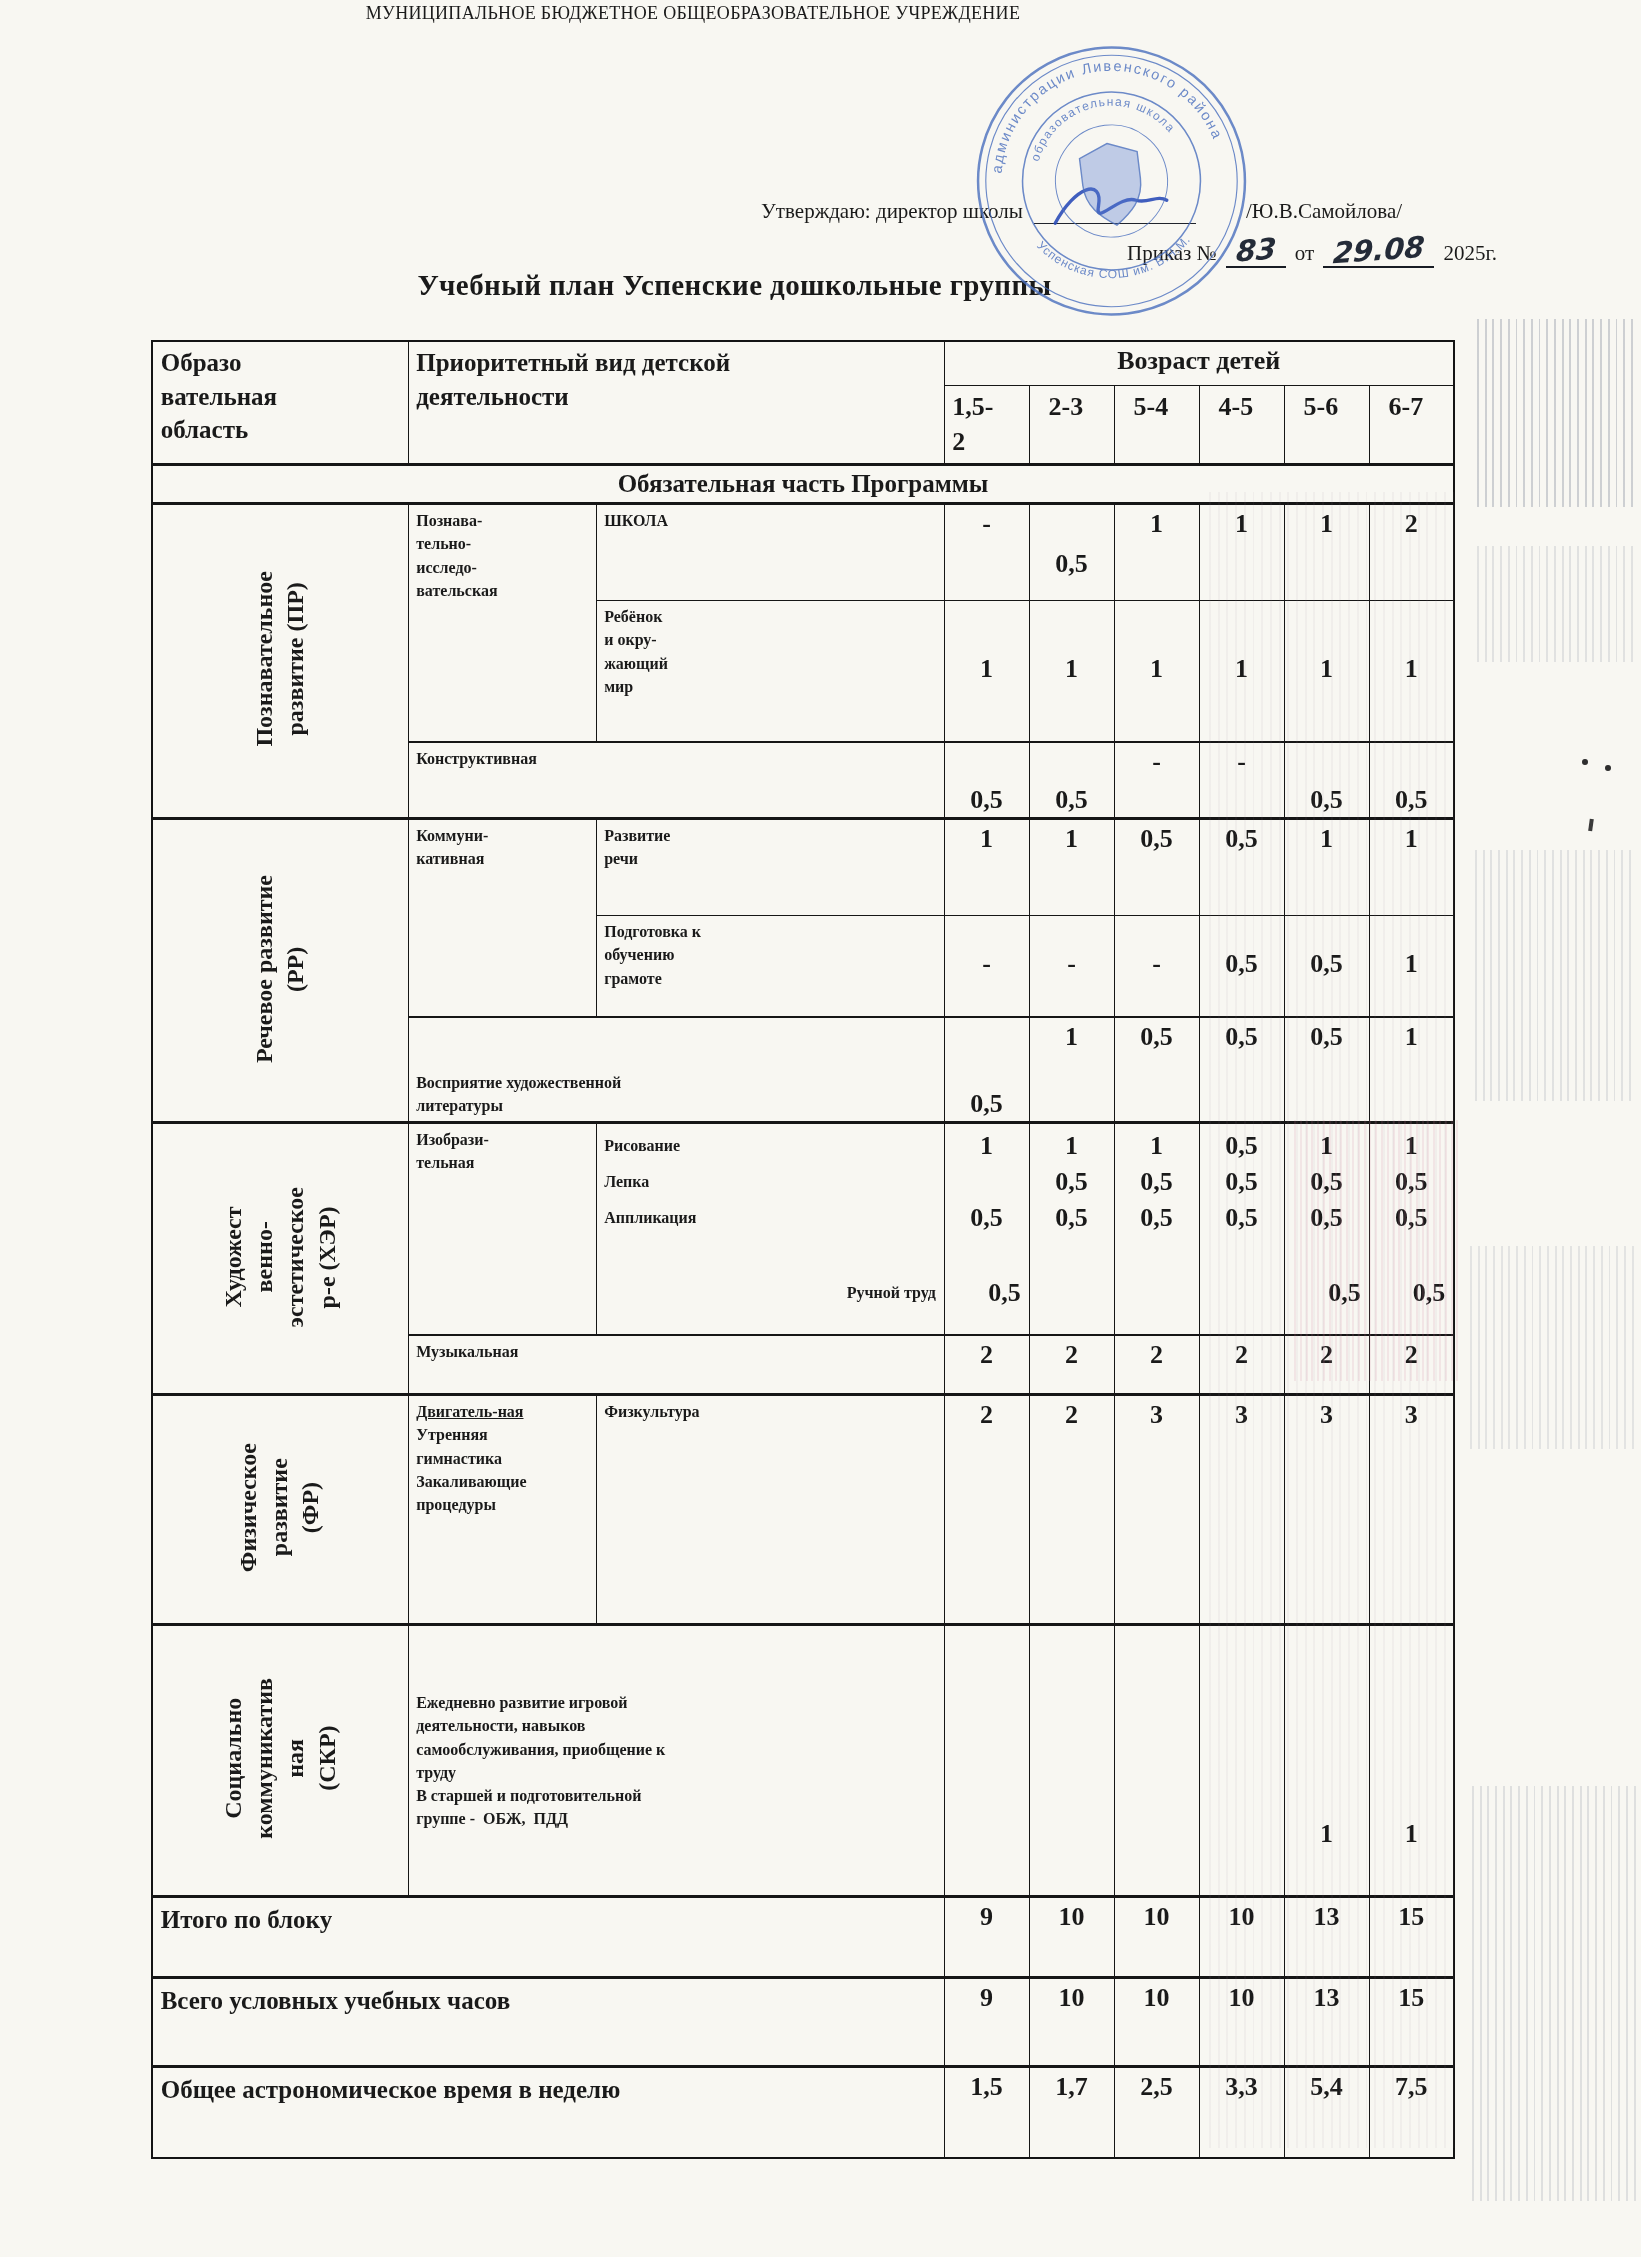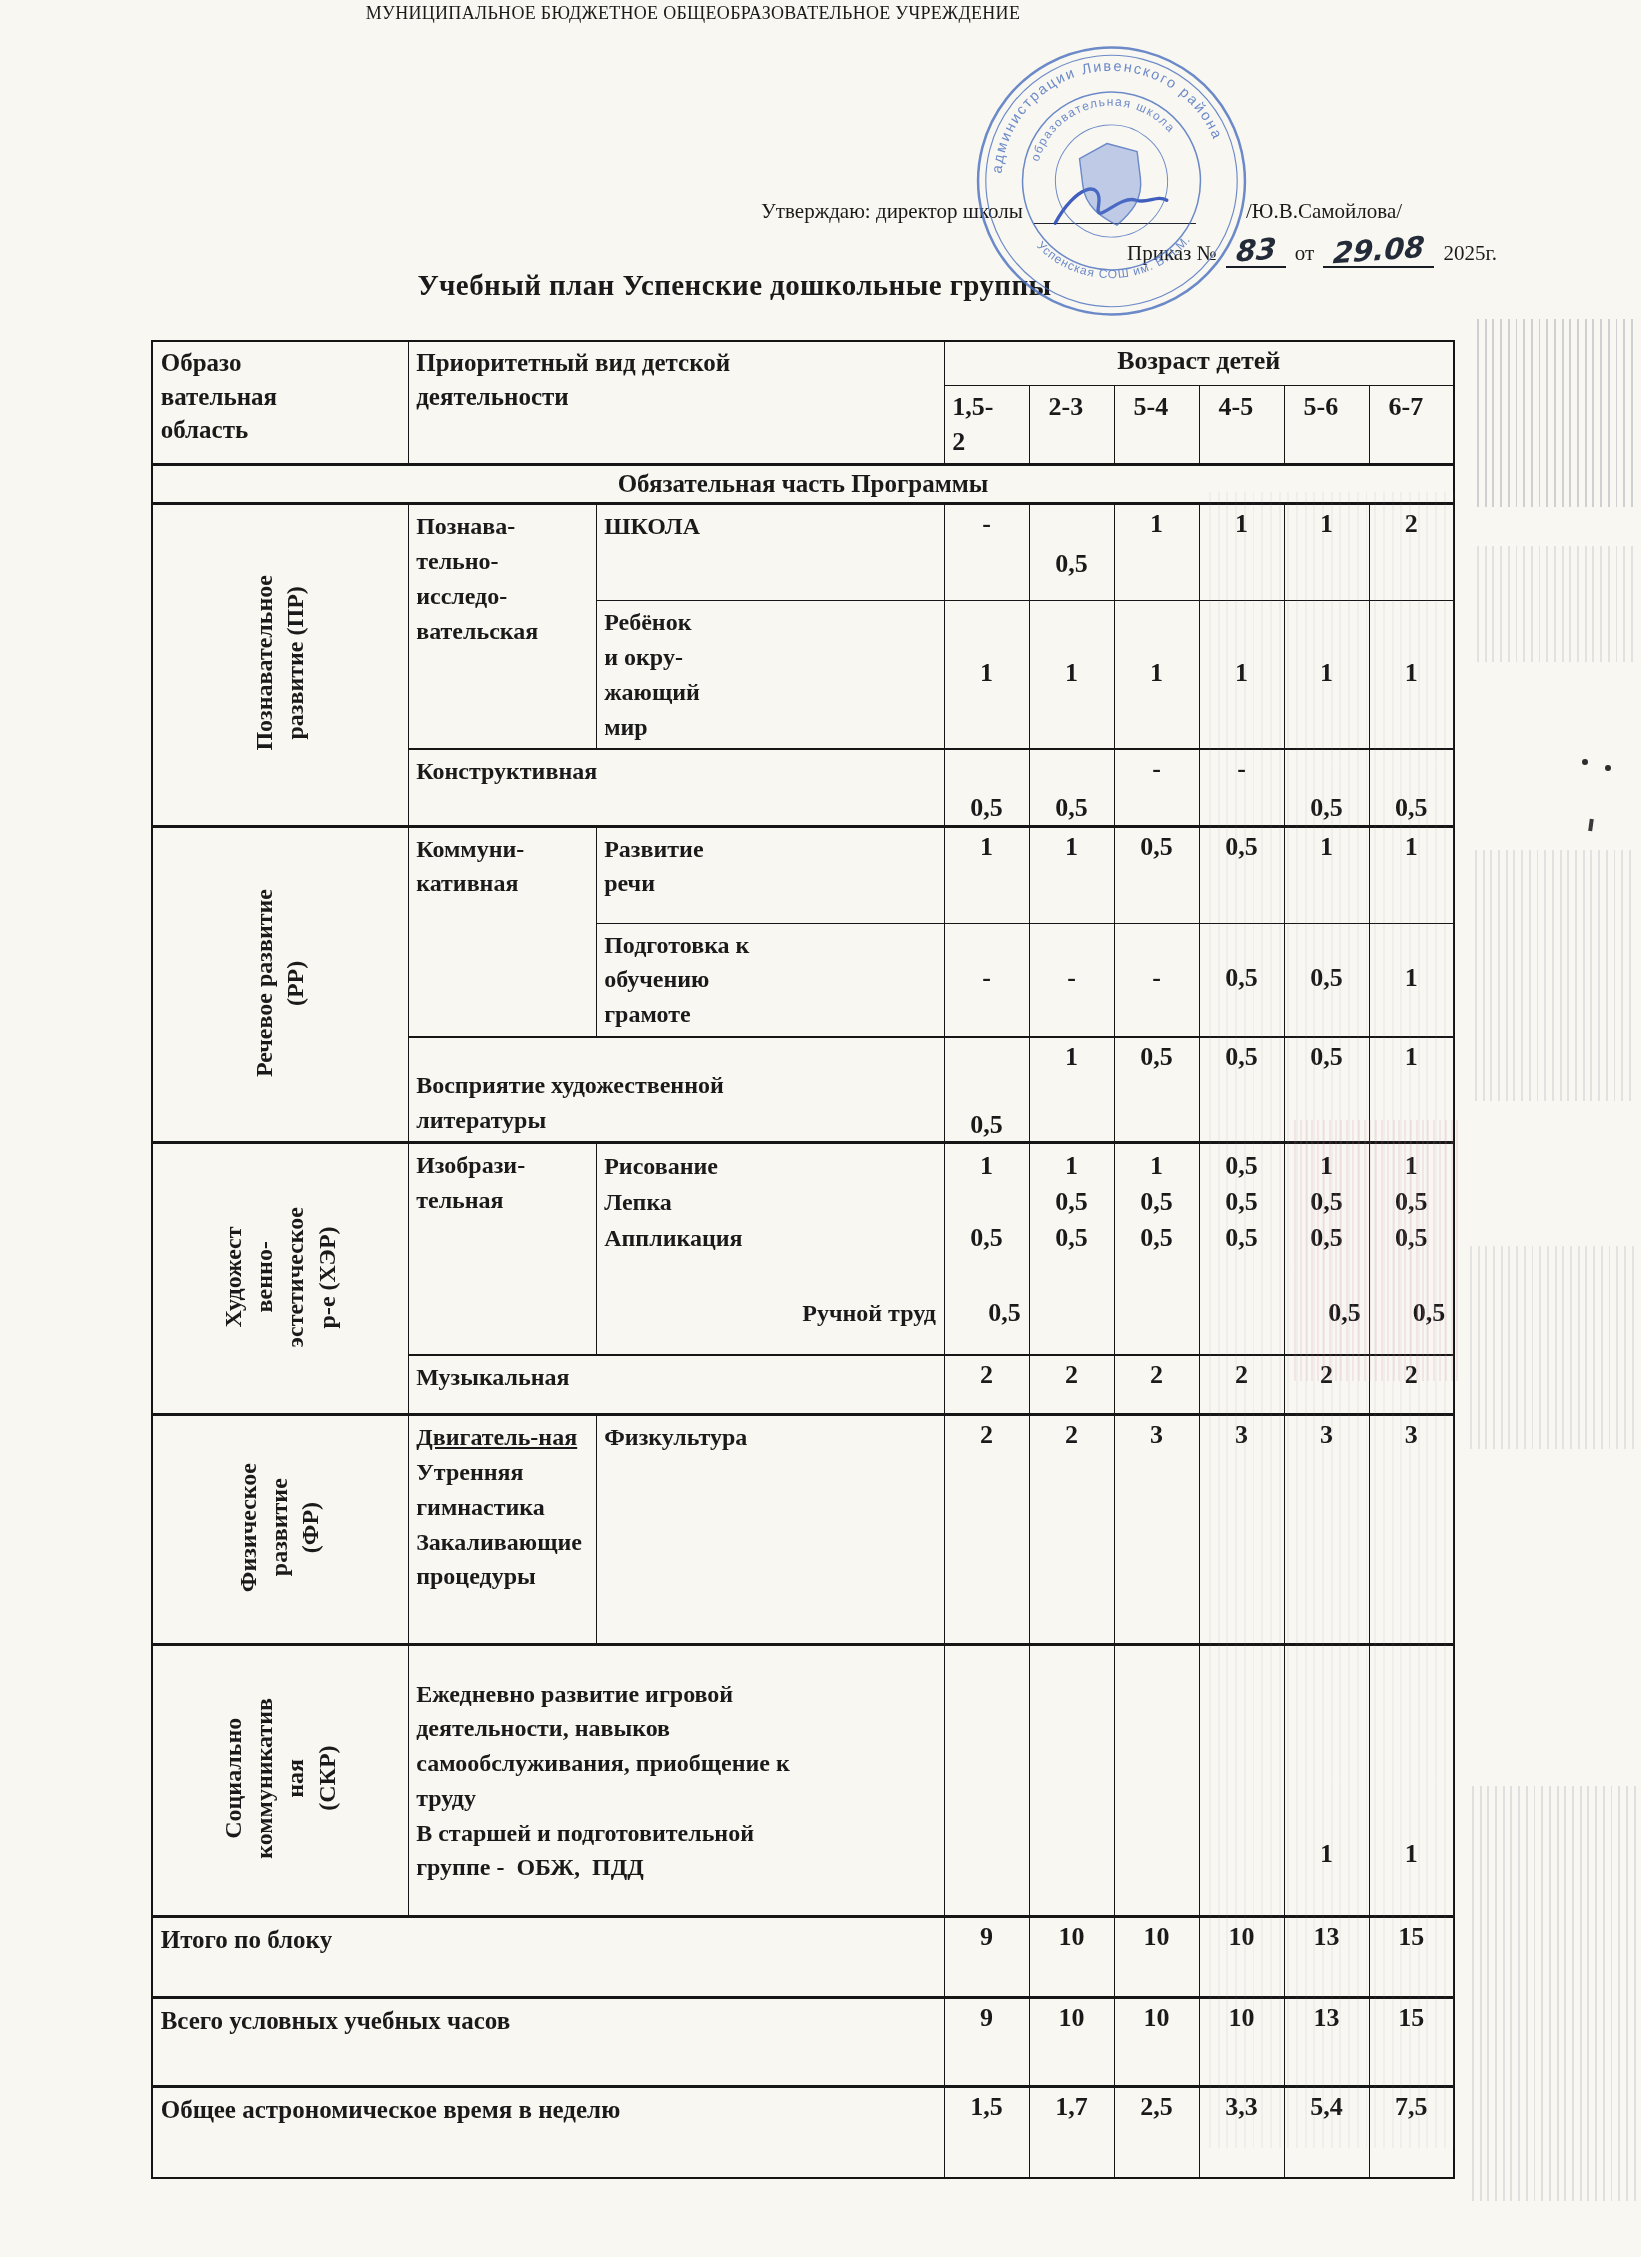--- a/index.html
+++ b/index.html
@@ -43,21 +43,21 @@
     padding:3.9px 7.7px;
     overflow:hidden;
   }
   tr.bt3 td{border-top-width:2.9px;}
   tr.bt4 td{border-top-width:3.9px;}
   .hcell{font-size:25px;text-align:left;vertical-align:top;line-height:1.35;}
   .agehead{font-size:26px;text-align:center;vertical-align:top;padding-top:1.9px;}
   .agecell{font-size:26px;text-align:left;vertical-align:top;line-height:1.35;padding-left:9.7px;}
   .agecell.c{text-align:left;padding-left:19px;}
   .section{font-size:25px;text-align:center;vertical-align:top;padding:1.9px 0;}
-  .lab{font-size:24px;text-align:left;vertical-align:top;line-height:1.45;padding:5.8px 9.7px;}
+  .lab{font-size:16px;text-align:left;vertical-align:top;line-height:1.45;padding:5.8px 9.7px;}
   .area{text-align:center;vertical-align:middle;}
   .vlab{
     display:inline-block;writing-mode:vertical-rl;transform:rotate(180deg);
     font-size:24px;line-height:1.3;white-space:pre-line;font-weight:bold;
   }
   .vc{font-size:26px;text-align:center;vertical-align:top;padding-top:3.9px;}
   .vc.mid{vertical-align:middle;padding-top:0;}
   .vc.bot{vertical-align:bottom;padding-bottom:1.9px;}
   .vc.low{padding-top:44px;}
   .vc.skrv{vertical-align:bottom;padding-bottom:46px;}

